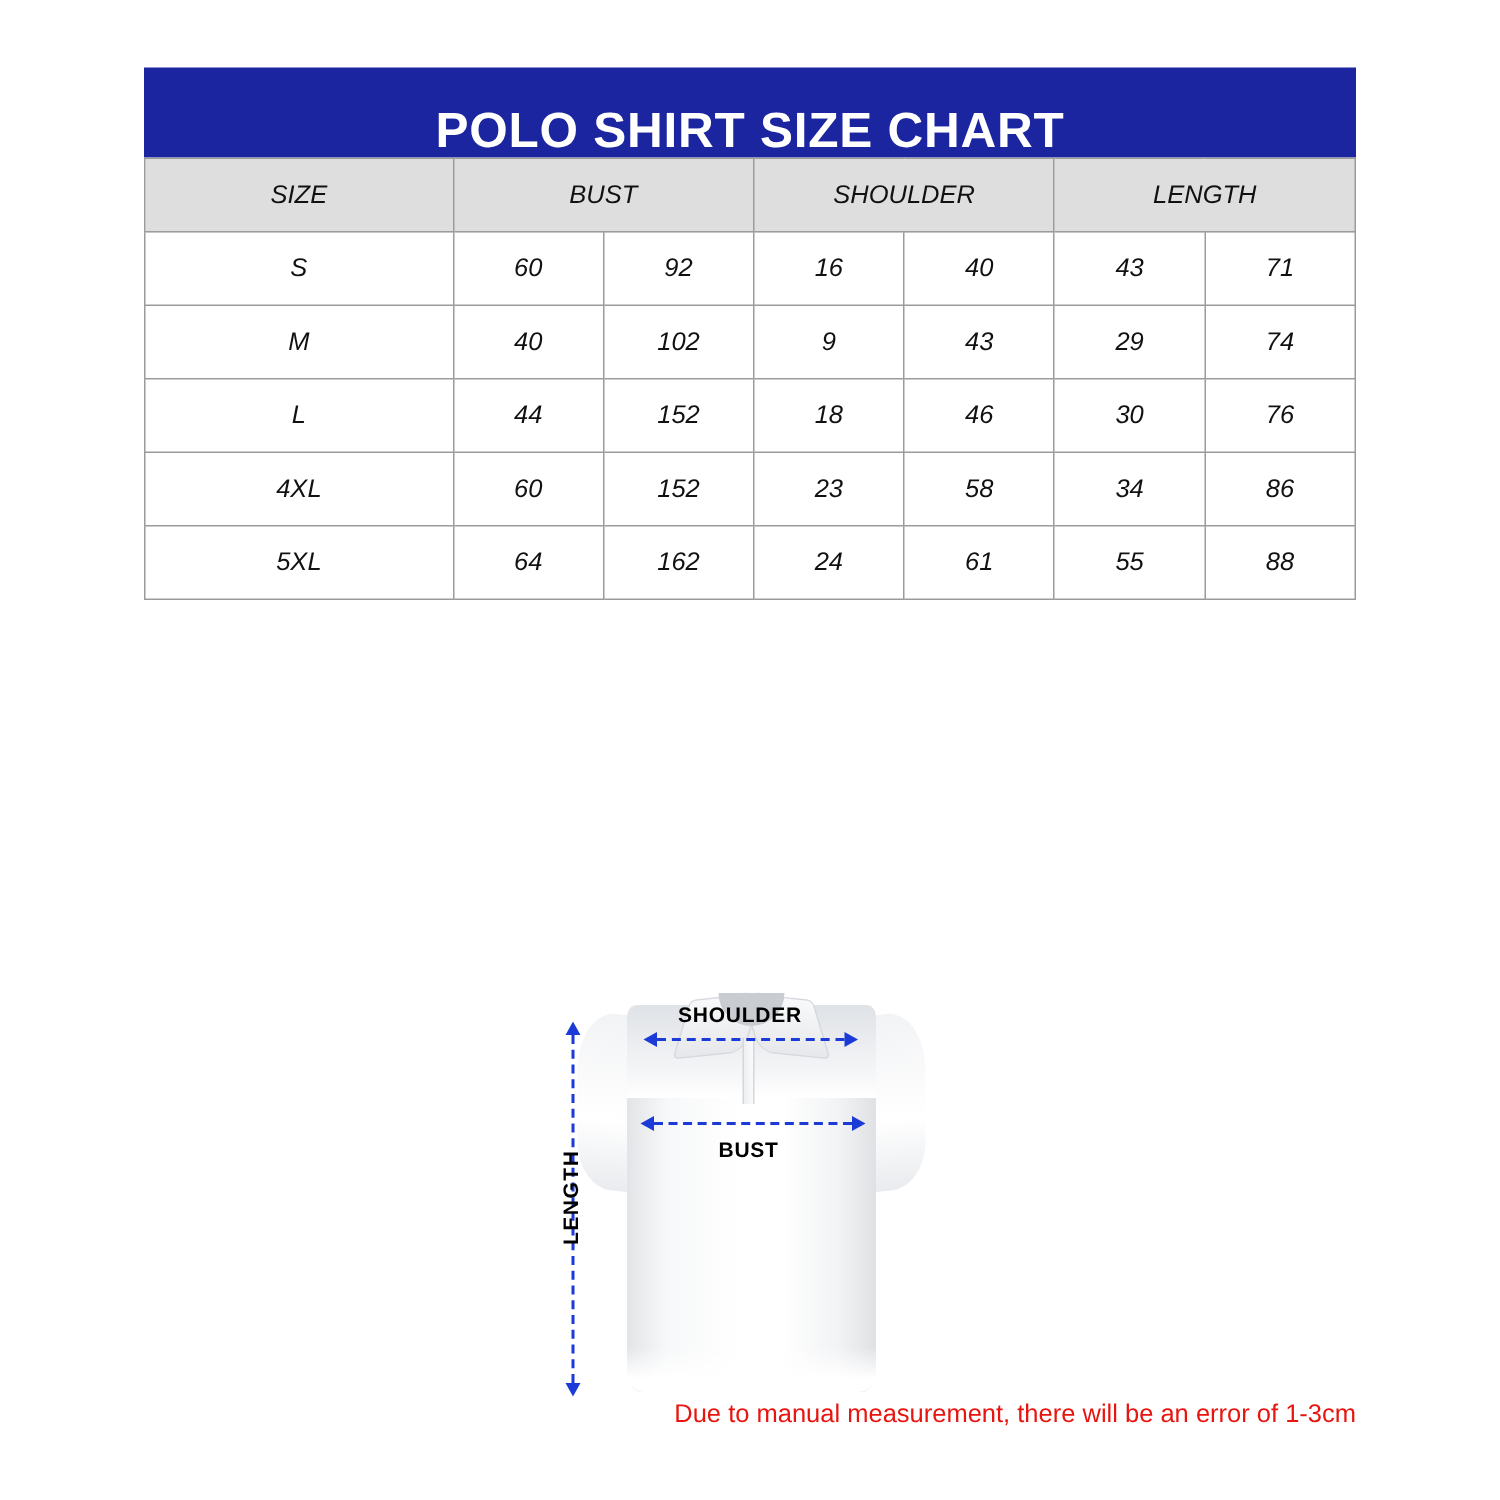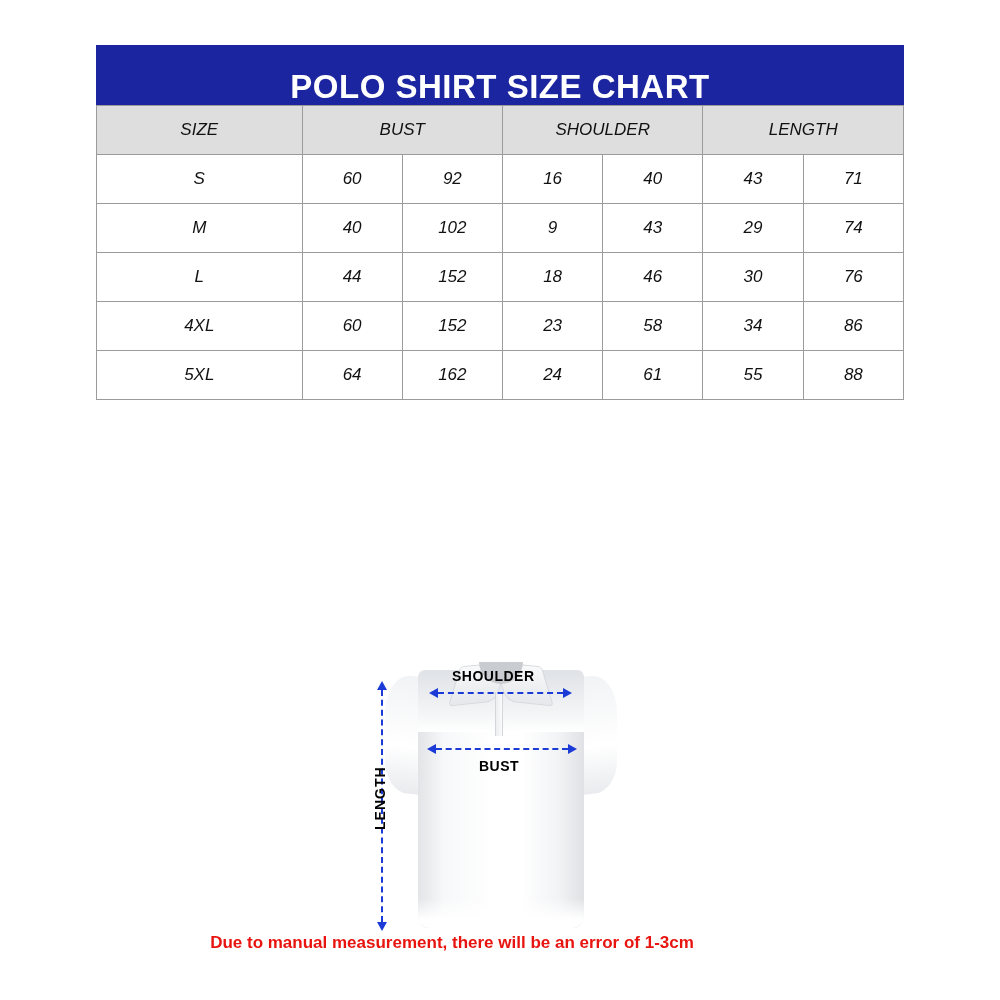--- a/index.html
+++ b/index.html
@@ -243,24 +243,24 @@
     white-space: nowrap;
     transform: rotate(-90deg);
     transform-origin: left top;
   }
 
   .note {
     position: absolute;
     left: 0;
     top: 933px;
     width: 904px;
-    text-align: center;
+    text-align: right;
     color: #e8140f;
     font-size: 17px;
-    font-weight: bold;
+    font-weight: normal;
   }
 </style>
 </head>
 <body>
 
 <div class="page">
 
   <div class="chart-wrap">
     <div class="chart-title">POLO SHIRT SIZE CHART</div>
 

